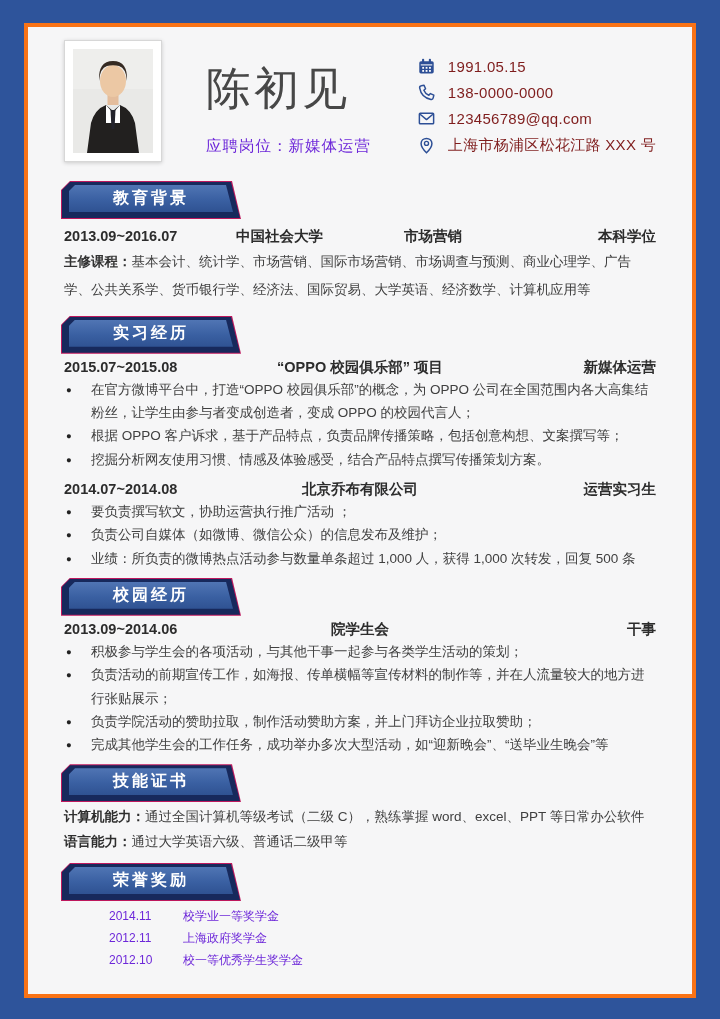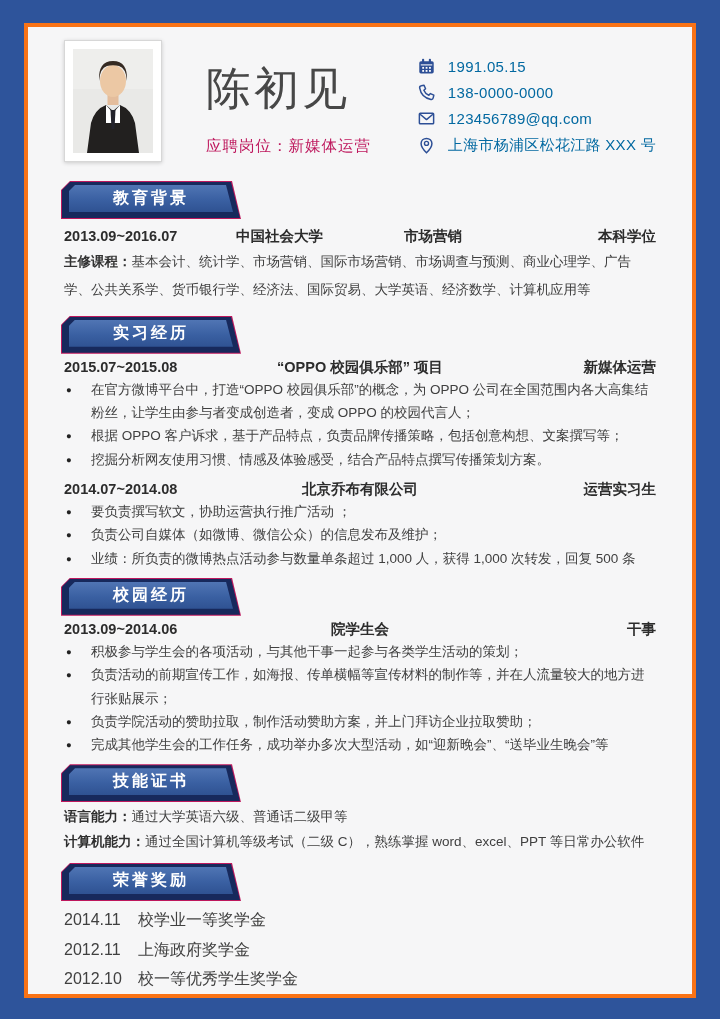--- a/index.html
+++ b/index.html
@@ -17,25 +17,25 @@
   .top{display:flex;align-items:flex-start;}
   .photo-frame{
     flex:none;background:#ffffff;padding:8px;border:1px solid #d7d7d7;
     box-shadow:0 1px 4px rgba(0,0,0,.18);
   }
   .photo-frame svg{display:block;}
   .id-block{margin-left:44px;padding-top:24px;}
   .person-name{
     font-size:45px;color:#474747;letter-spacing:3px;font-weight:500;line-height:1.1;
   }
-  .person-position{margin-top:22px;font-size:15.5px;color:#be185d;letter-spacing:1px;}
+  .person-position{margin-top:22px;font-size:15.5px;color:#6d28d9;letter-spacing:1px;}
   .contacts{margin-left:auto;padding-top:18px;}
   .contact-row{display:flex;align-items:center;margin:0 0 9px 0;}
   .contact-row .cicon{flex:none;width:17px;height:17px;margin-right:13px;}
-  .contact-row .ctext{font-size:15px;color:#0369a1;letter-spacing:.3px;}
+  .contact-row .ctext{font-size:15px;color:#7f1d1d;letter-spacing:.3px;}
   
   .banner{
     width:180px;height:38px;margin:12px 0 3px -3px;
     background:#be185d;box-sizing:border-box;padding:1px;
     clip-path:polygon(9px 0,171px 0,100% 100%,0 100%,0 9px);
   }
   .banner.first{margin-top:17px;}
   .banner.tight{margin-top:8px;}
   .banner-mid{
     width:100%;height:100%;background:#17295c;box-sizing:border-box;
@@ -62,21 +62,21 @@
   .xp-org{flex:1;text-align:center;}
   .xp-role{width:190px;text-align:right;}
   .bullets{margin:1px 0 0 0;}
   .bullet{display:flex;font-size:13.5px;color:#404040;line-height:1.72;}
   .bullet .dot{flex:none;width:27px;font-size:9.5px;line-height:23px;color:#222222;padding-left:2px;box-sizing:border-box;}
   .bullet .btext{flex:1;}
   .skills-list{margin-top:3px;}
   .skill-row{font-size:13.5px;color:#3f3f3f;line-height:1.85;}
   .skill-row b{color:#2e2e2e;}
   .awards-list{margin-top:4px;}
-  .award-row{display:flex;font-size:16px;color:#404040;line-height:1.85;}
+  .award-row{display:flex;font-size:12px;color:#6d28d9;line-height:1.85;margin-left:45px;}
   .award-date{width:74px;flex:none;}
 </style>
 </head>
 <body>
 
 <div class="page">
 
   <div class="top">
     <div class="photo-frame">
       <svg width="80" height="104" viewBox="0 0 80 104">
@@ -238,22 +238,22 @@
   </div>
 
   <div class="banner tight">
     <div class="banner-mid">
       <div class="banner-face">
         <span>技能证书</span>
       </div>
     </div>
   </div>
   <div class="skills-list">
+    <div class="skill-row"><b>计算机能力：</b><span>通过全国计算机等级考试（二级 C），熟练掌握 word、excel、PPT 等日常办公软件</span></div>
     <div class="skill-row"><b>语言能力：</b><span>通过大学英语六级、普通话二级甲等</span></div>
-    <div class="skill-row"><b>计算机能力：</b><span>通过全国计算机等级考试（二级 C），熟练掌握 word、excel、PPT 等日常办公软件</span></div>
   </div>
 
   <div class="banner tight">
     <div class="banner-mid">
       <div class="banner-face">
         <span>荣誉奖励</span>
       </div>
     </div>
   </div>
   <div class="awards-list">

